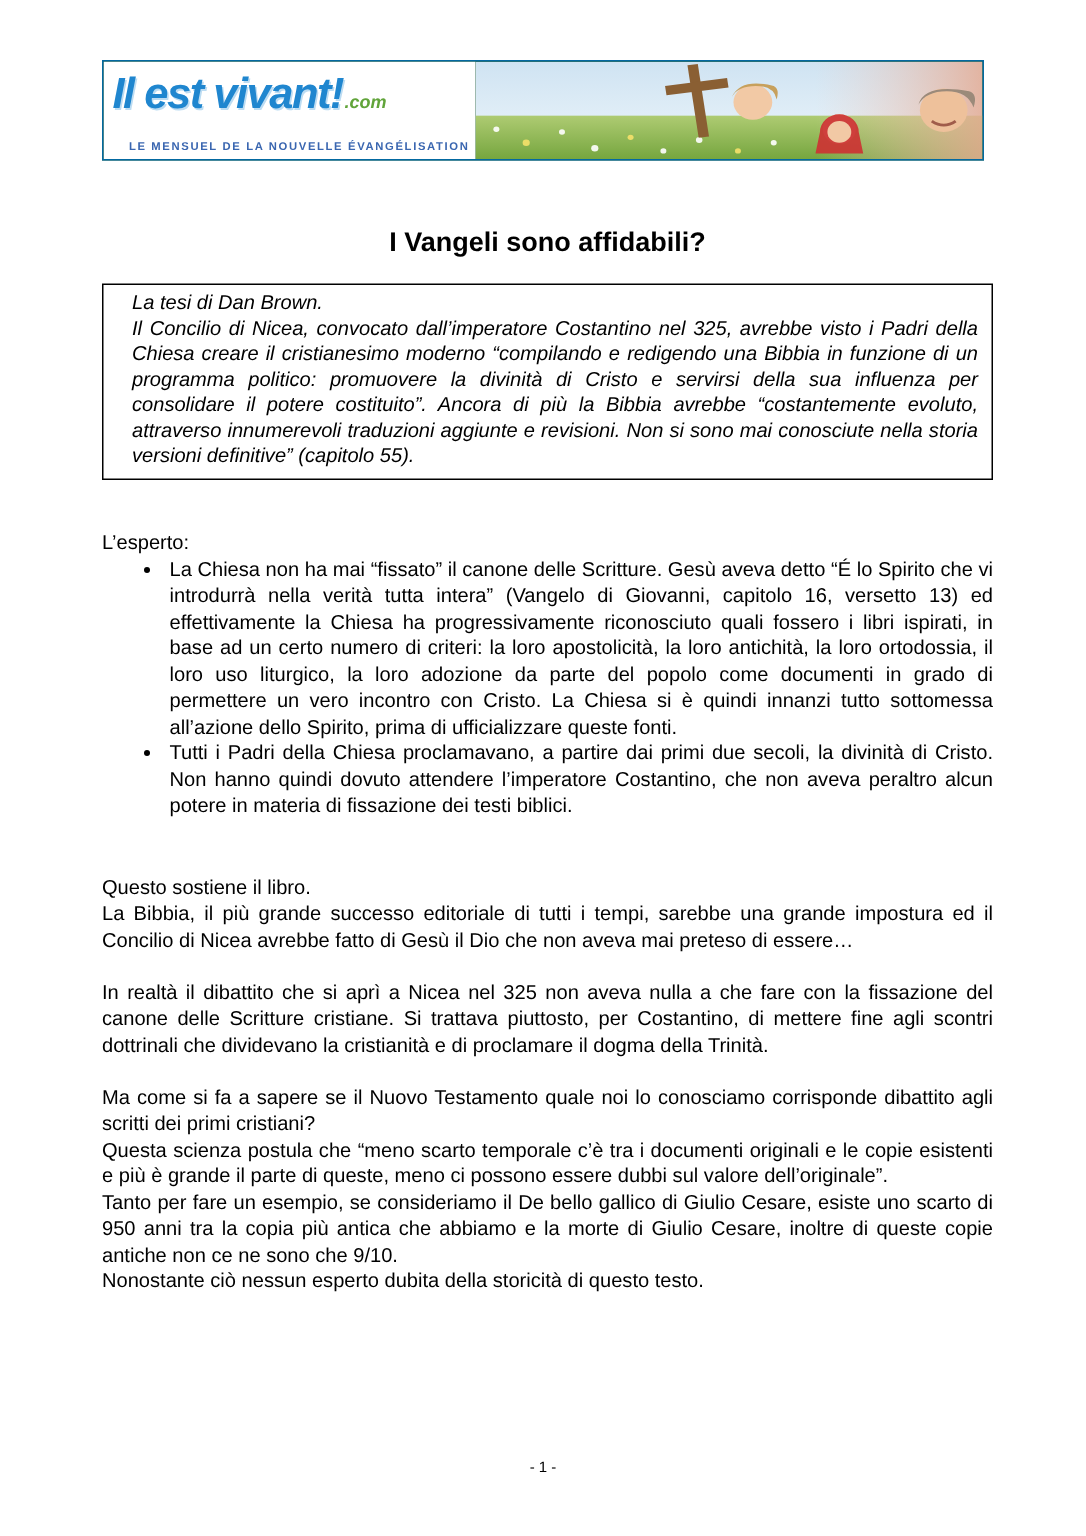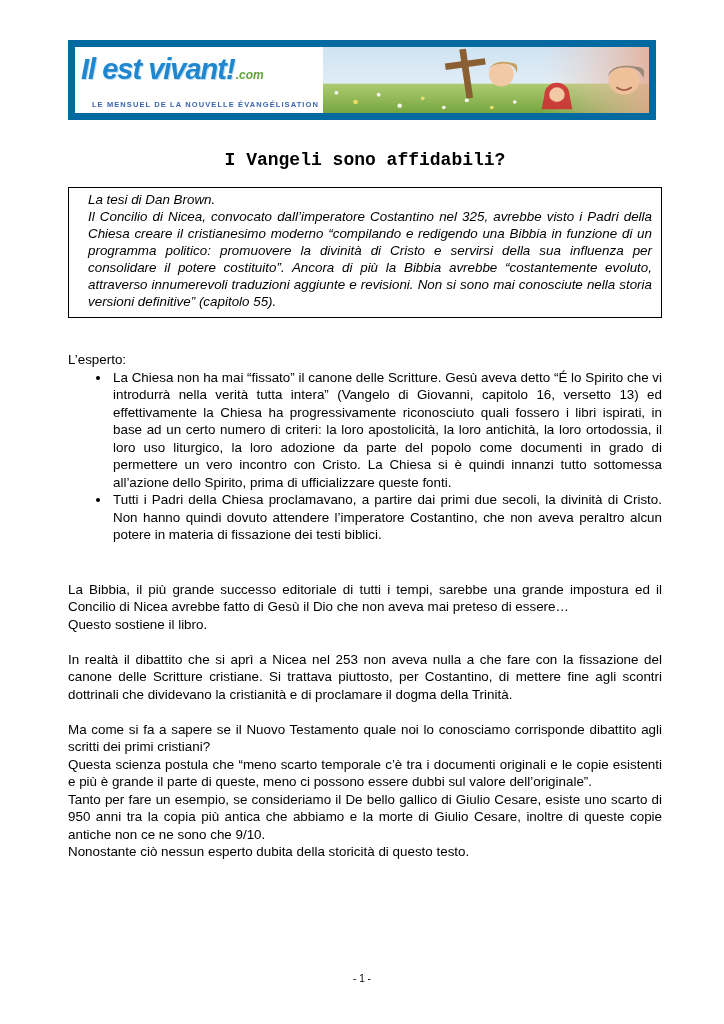--- a/index.html
+++ b/index.html
@@ -15,23 +15,23 @@
     overflow: hidden;
   }
   .content {
     position: absolute;
     top: 40px; left: 68px; right: 62px;
   }
 
   
   .banner {
     width: 588px;
-    height: 80px;
+    height: 67px;
     display: flex;
-    border: 7px solid #0369a1;
+    border: 1px solid #0369a1;
     background: #14532d;
     overflow: hidden;
   }
   .banner-left {
     width: 248px;
     padding: 6px 4px 4px 6px;
     display: flex;
     flex-direction: column;
     justify-content: space-between;
     background: #ffffff;
@@ -58,25 +58,25 @@
     letter-spacing: 1.1px;
     color: #3a66b0;
     white-space: nowrap;
     text-align: right;
   }
   .banner-photos { flex: 1; position: relative; }
   .banner-photos svg { display: block; width: 100%; height: 100%; }
 
   
   .title {
-    margin-top: 30px;
+    margin-top: 44px;
     text-align: center;
     font-size: 18px;
     font-weight: bold;
-    font-family: Liberation Mono, monospace;
+    font-family: Liberation Sans, sans-serif;
   }
 
   
   .thesis-box {
     margin-top: 17px;
     border: 1px solid #000;
     padding: 3px 9px 7px 19px;
     font-style: italic;
     font-size: 13.4px;
     line-height: 17px;
@@ -185,23 +185,23 @@
 
     <div class="expert">
       <p class="expert-intro">L’esperto:</p>
       <ul>
         <li>La Chiesa non ha mai “fissato” il canone delle Scritture. Gesù aveva detto “É lo Spirito che vi introdurrà nella verità tutta intera” (Vangelo di Giovanni, capitolo 16, versetto 13) ed effettivamente la Chiesa ha progressivamente riconosciuto quali fossero i libri ispirati, in base ad un certo numero di criteri: la loro apostolicità, la loro antichità, la loro ortodossia, il loro uso liturgico, la loro adozione da parte del popolo come documenti in grado di permettere un vero incontro con Cristo. La Chiesa si è quindi innanzi tutto sottomessa all’azione dello Spirito, prima di ufficializzare queste fonti.</li>
         <li>Tutti i Padri della Chiesa proclamavano, a partire dai primi due secoli, la divinità di Cristo. Non hanno quindi dovuto attendere l’imperatore Costantino, che non aveva peraltro alcun potere in materia di fissazione dei testi biblici.</li>
       </ul>
     </div>
 
     <div class="body-text">
+      <p>Questo sostiene il libro.</p>
       <p>La Bibbia, il più grande successo editoriale di tutti i tempi, sarebbe una grande impostura ed il Concilio di Nicea avrebbe fatto di Gesù il Dio che non aveva mai preteso di essere…</p>
-      <p>Questo sostiene il libro.</p>
-      <p class="gap">In realtà il dibattito che si aprì a Nicea nel 253 non aveva nulla a che fare con la fissazione del canone delle Scritture cristiane. Si trattava piuttosto, per Costantino, di mettere fine agli scontri dottrinali che dividevano la cristianità e di proclamare il dogma della Trinità.</p>
+      <p class="gap">In realtà il dibattito che si aprì a Nicea nel 325 non aveva nulla a che fare con la fissazione del canone delle Scritture cristiane. Si trattava piuttosto, per Costantino, di mettere fine agli scontri dottrinali che dividevano la cristianità e di proclamare il dogma della Trinità.</p>
       <p class="gap">Ma come si fa a sapere se il Nuovo Testamento quale noi lo conosciamo corrisponde dibattito agli scritti dei primi cristiani?</p>
       <p>Questa scienza postula che “meno scarto temporale c’è tra i documenti originali e le copie esistenti e più è grande il parte di queste, meno ci possono essere dubbi sul valore dell’originale”.</p>
       <p>Tanto per fare un esempio, se consideriamo il De bello gallico di Giulio Cesare, esiste uno scarto di 950 anni tra la copia più antica che abbiamo e la morte di Giulio Cesare, inoltre di queste copie antiche non ce ne sono che 9/10.</p>
       <p>Nonostante ciò nessun esperto dubita della storicità di questo testo.</p>
     </div>
 
   </div>
 
   <div class="footer">- 1 -</div>
 </div>

